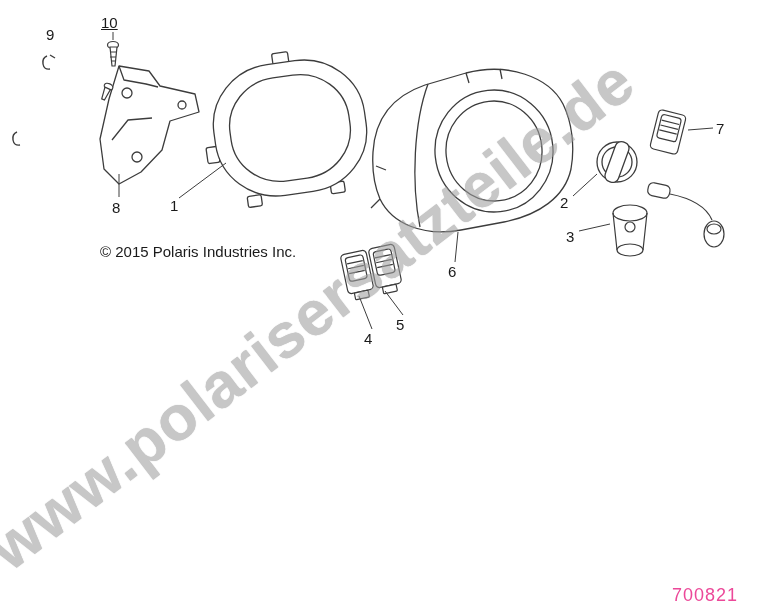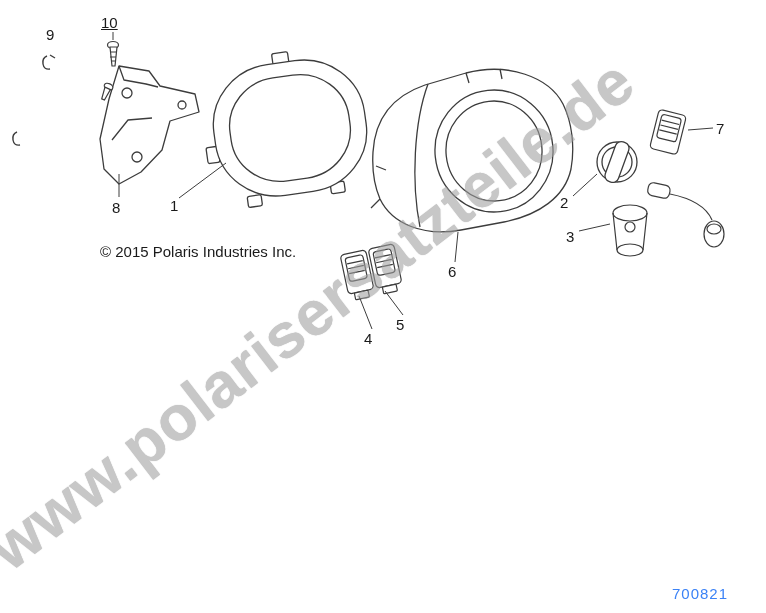--- a/index.html
+++ b/index.html
@@ -20,21 +20,21 @@
     color: #9f9f9f; opacity: 0.58;
     z-index: 2;
     text-shadow: 0 0 1px #8a8a8a;
   }
   .copyright {
     position: absolute; left: 100px; top: 243px;
     font-size: 15px; color: #1a1a1a; z-index: 3;
   }
   .part-number {
     position: absolute; left: 672px; top: 585px;
-    font-size: 15px; color: #3b82f6; letter-spacing: 1px; z-index: 3;
+    font-size: 18px; color: #ec4899; letter-spacing: 1px; z-index: 3;
   }
   .callout {
     position: absolute; font-size: 15px; color: #1a1a1a; z-index: 3;
   }
 </style>
 </head>
 <body>
 
 <div class="stage">
 

